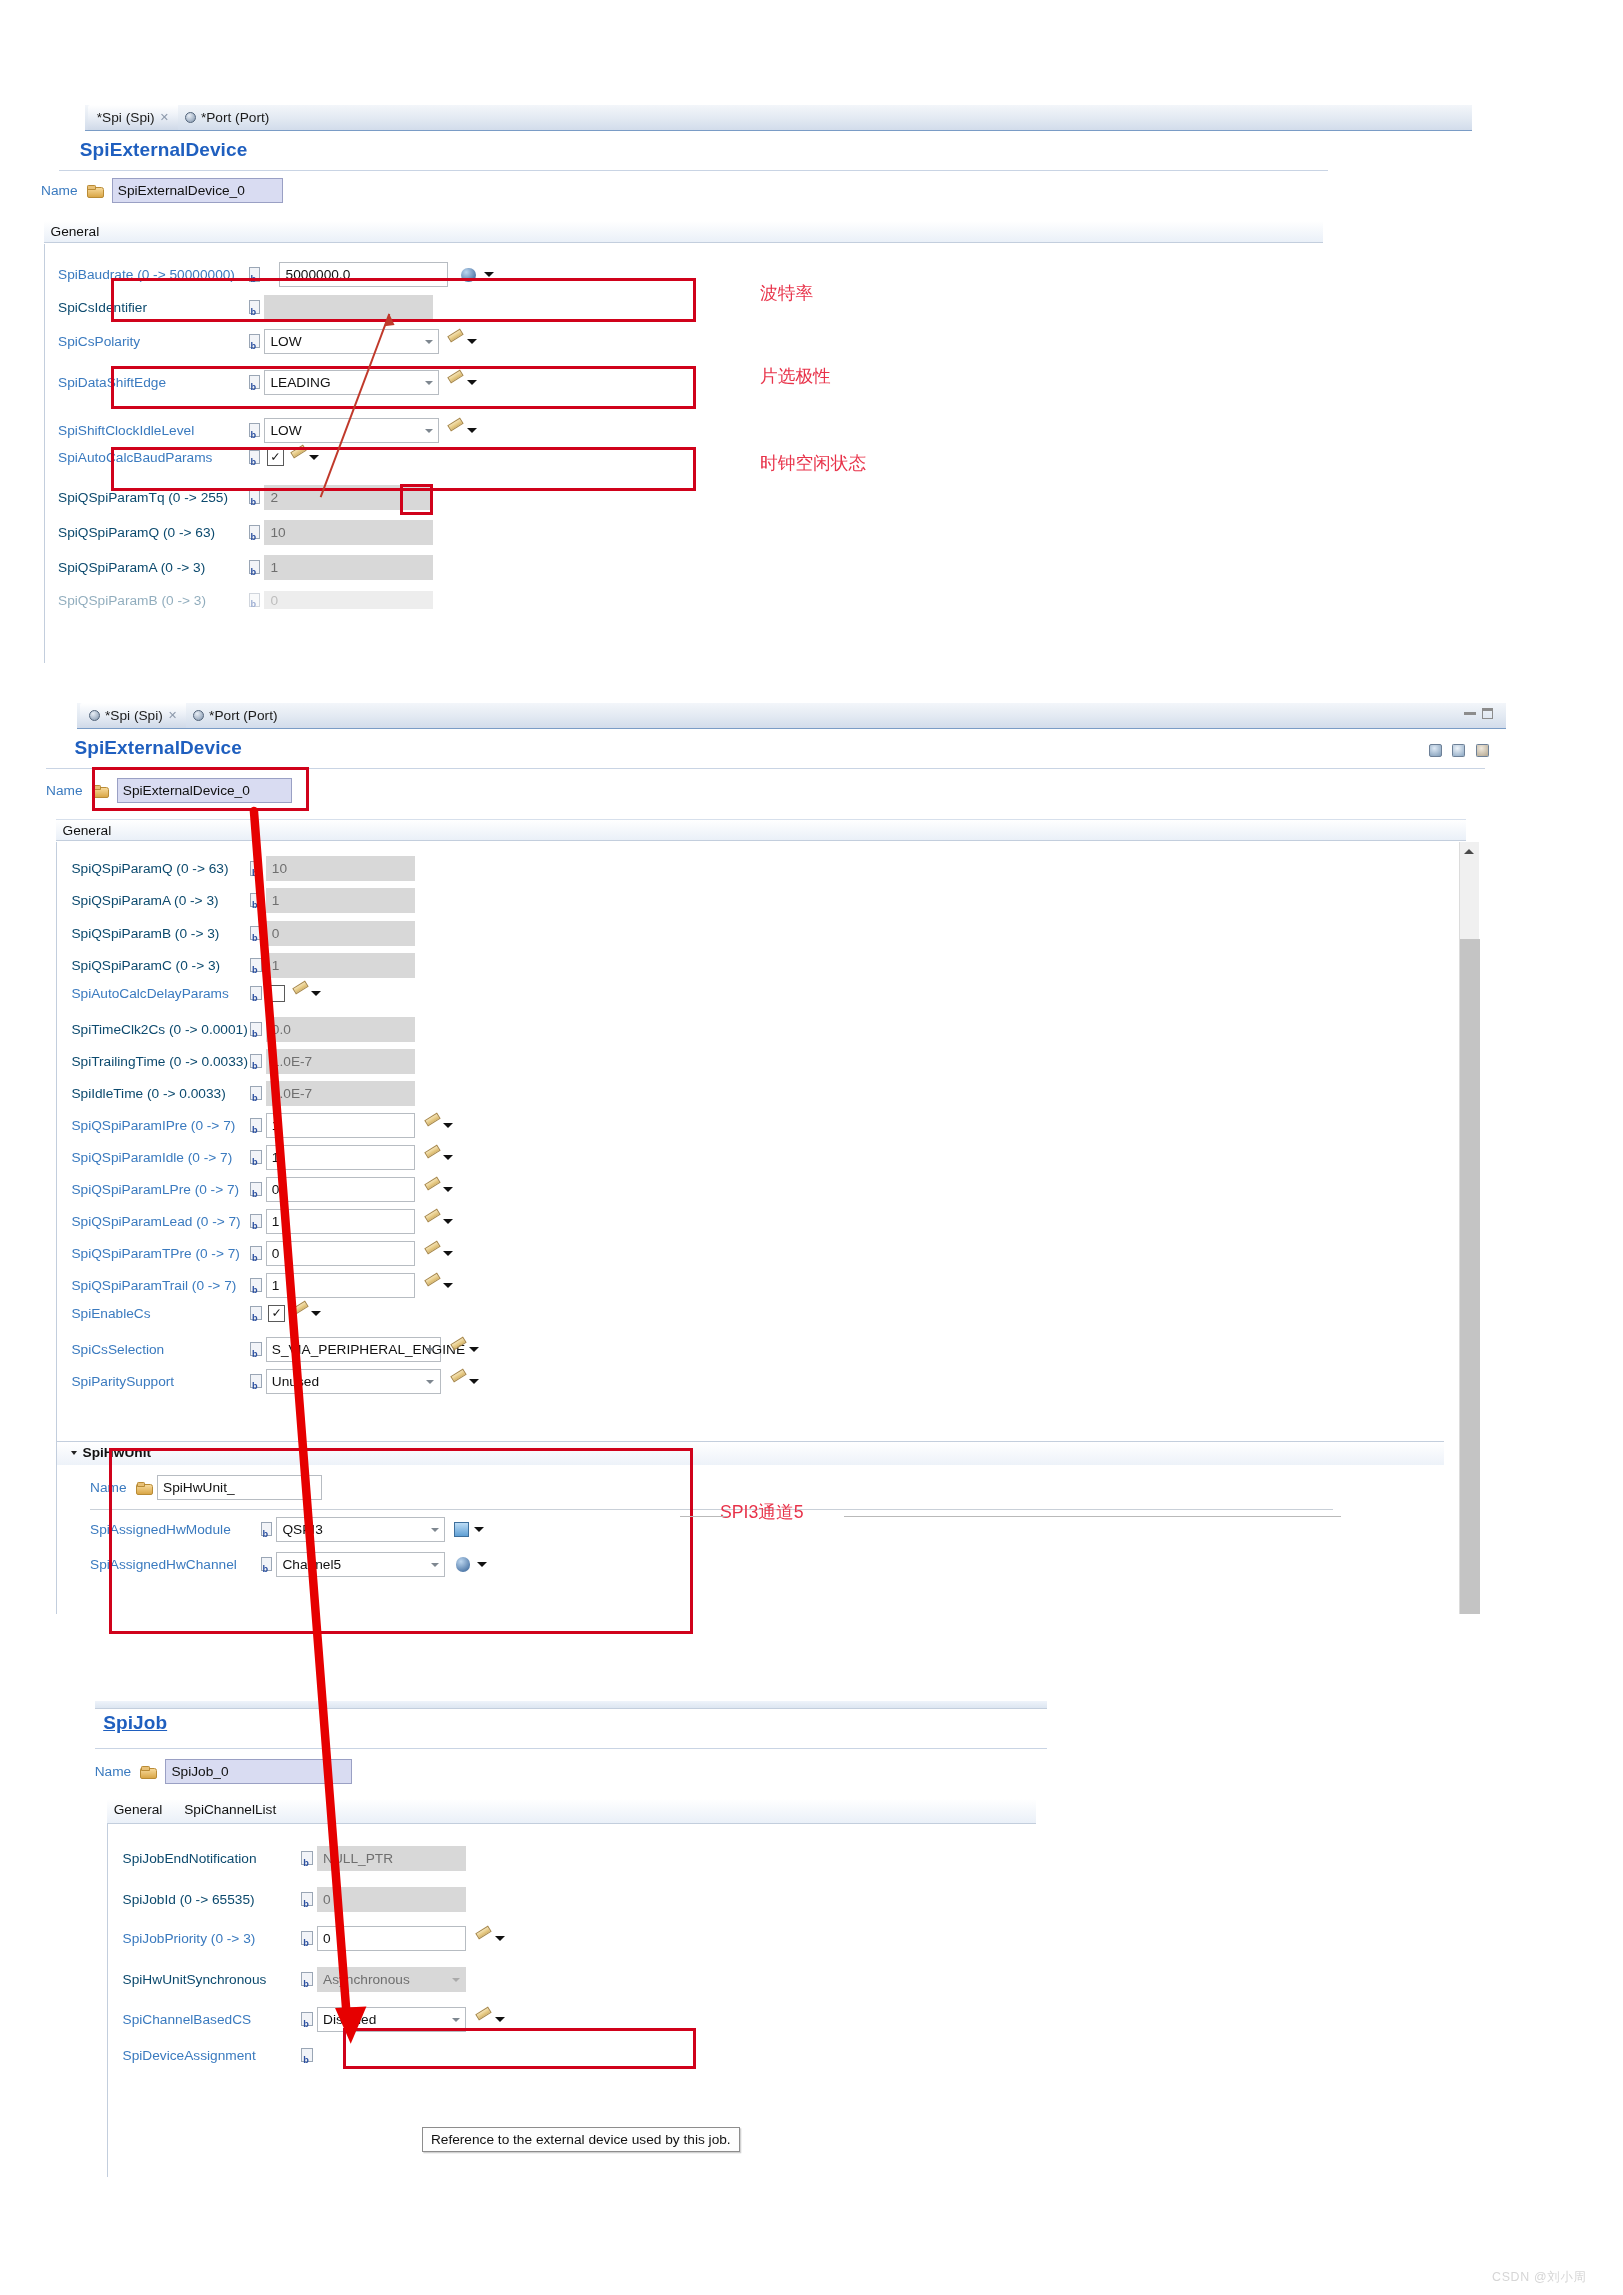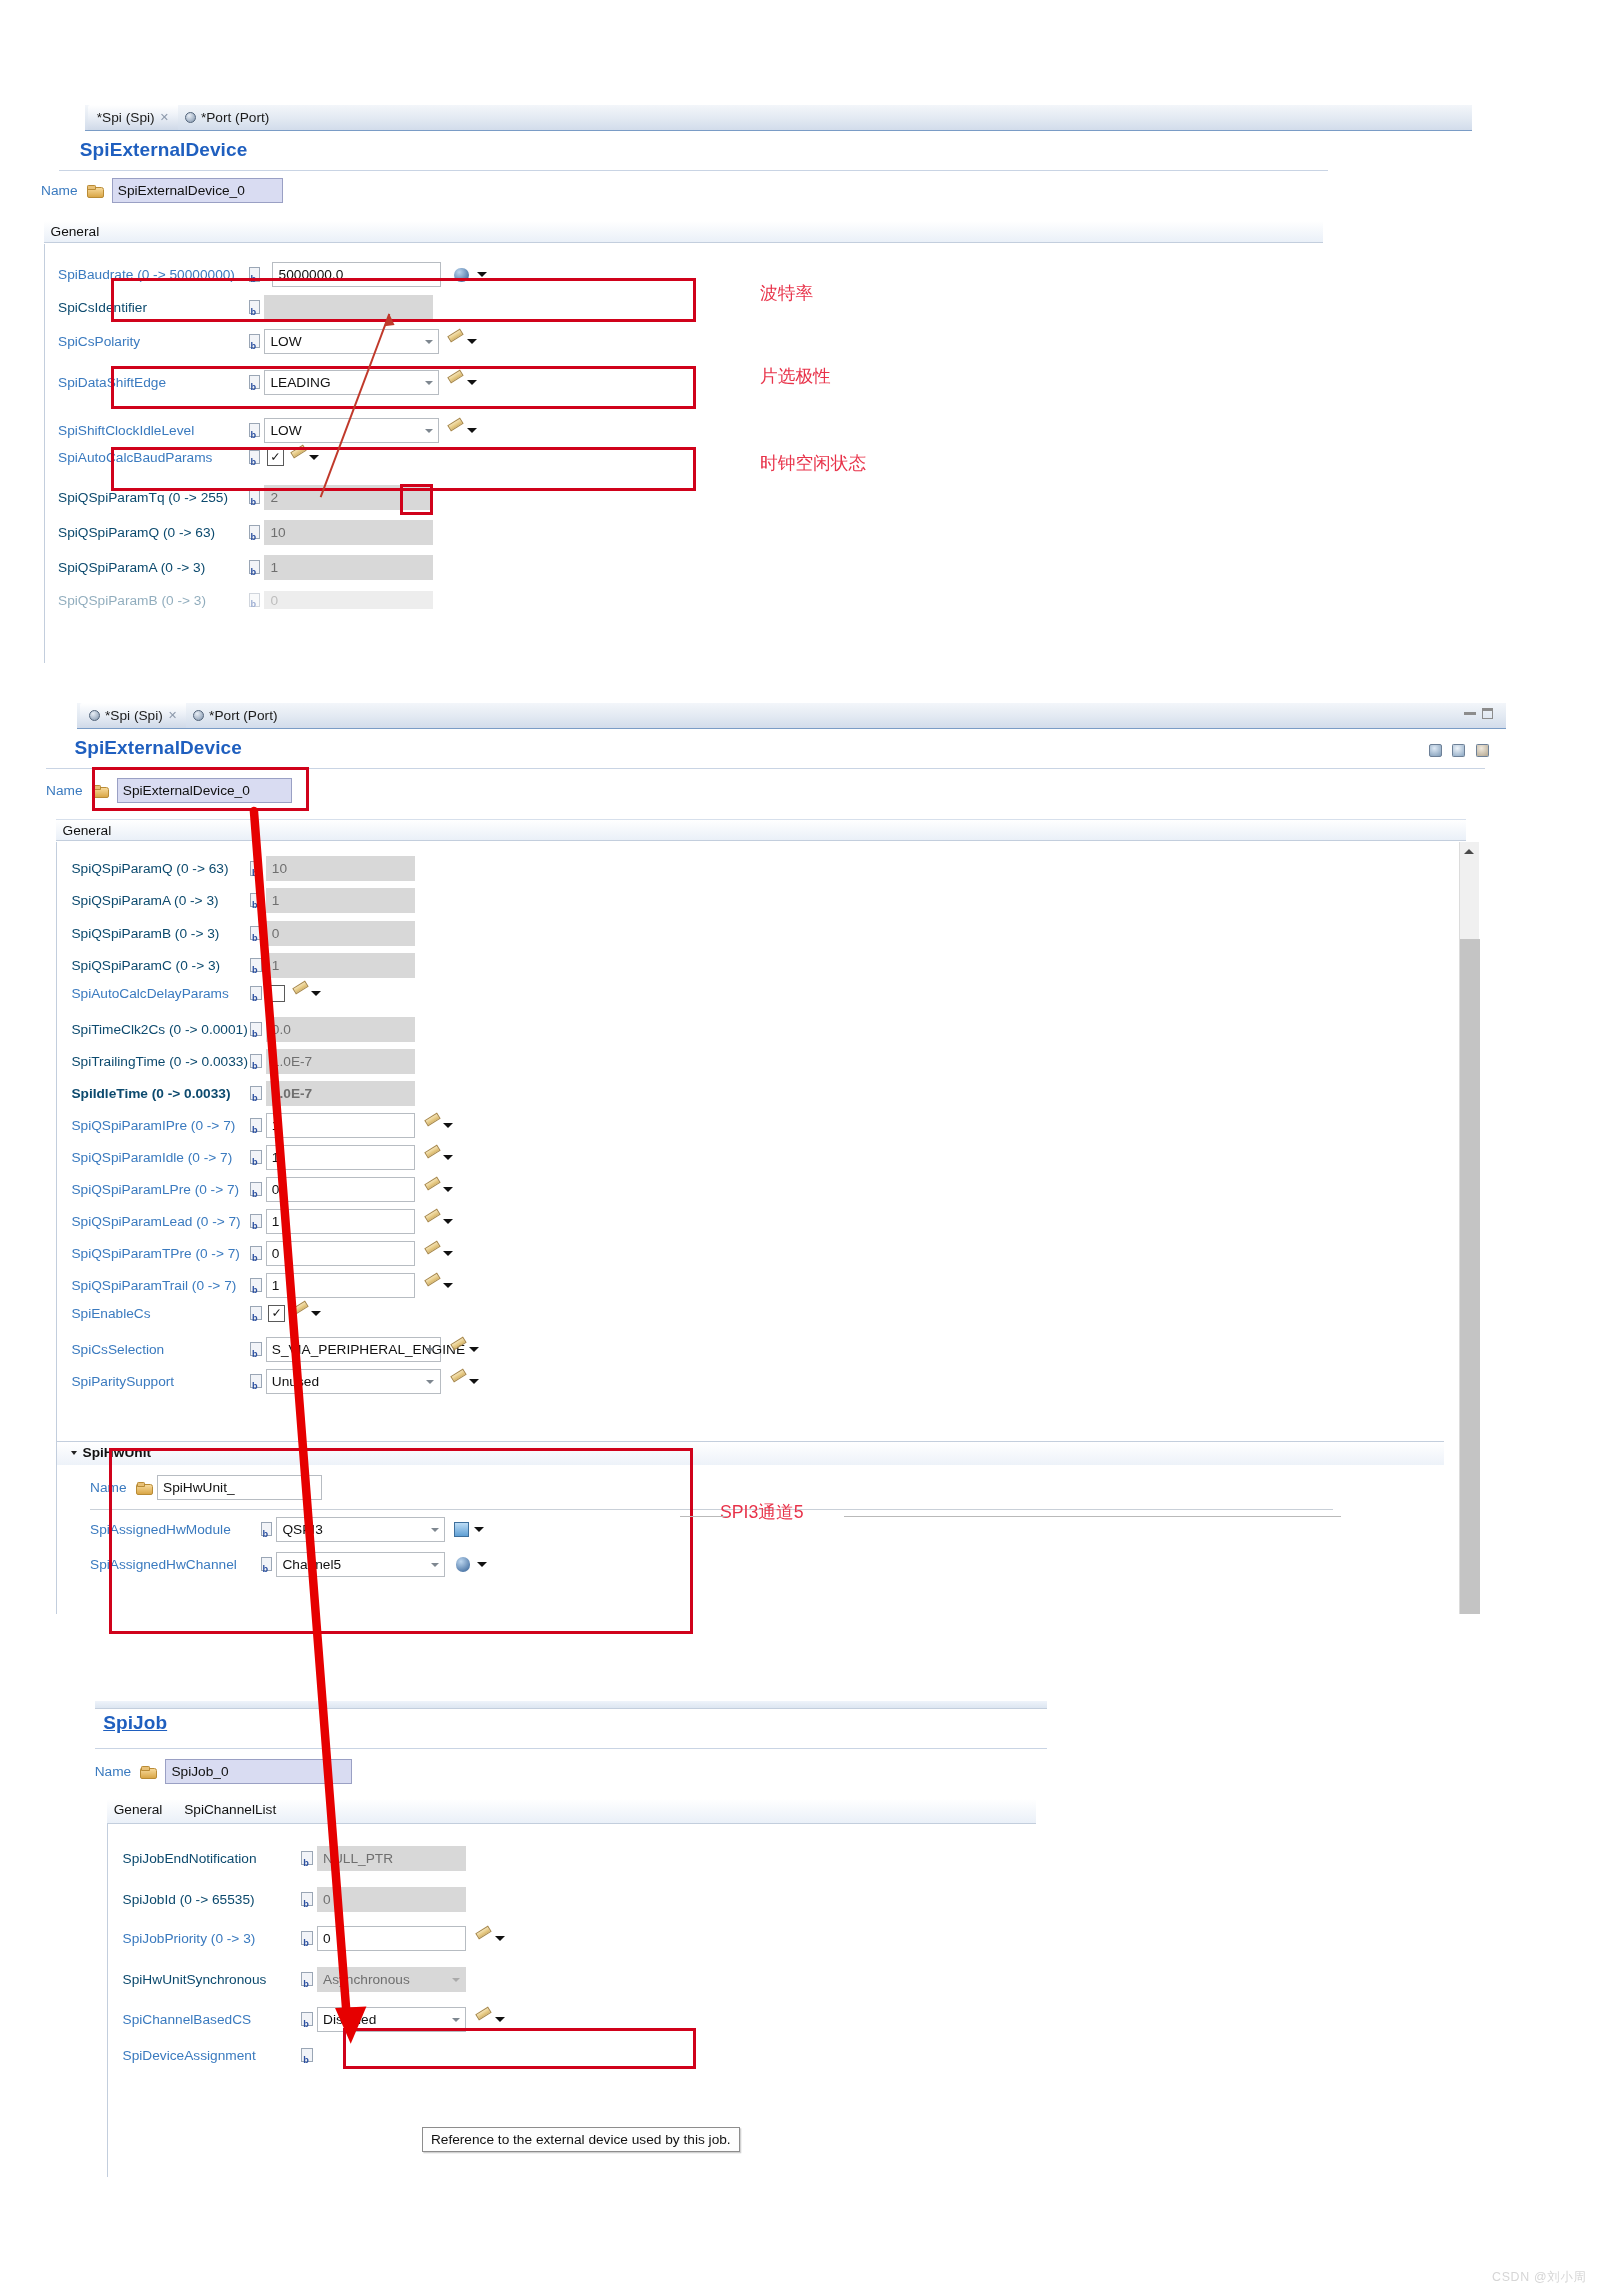--- a/index.html
+++ b/index.html
@@ -212,21 +212,21 @@
   <div style="position:absolute;left:-41px;top:116px;width:1279px;height:22px;
               background:linear-gradient(to bottom,#ffffff,#eaf0f8);border-bottom:0.7px solid #c3cedd;">
     <span style="position:absolute;left:6.5px;top:2.6px;font-size:13.7px;color:#111;">General</span>
   </div>
 
   <div style="position:absolute;left:-41px;top:139px;width:1279px;height:419px;border-left:0.7px solid #c3cedd;background:#fff;">
 
     <div class="row" style="position:absolute;left:13px;top:18.3px;width:589px;">
       <span class="lbl-blue" style="width:190px;">SpiBaudrate (0 -&gt; 50000000)</span>
       <span class="doc-ico"></span>
-      <span class="field plain" style="width:169px;margin-left:12px;">5000000.0</span>
+      <span class="field plain" style="width:169px;margin-left:19px;">5000000.0</span>
       <span class="wrench" style="margin-left:13px;"></span>
       <span class="dncaret" style="margin-left:7.9px;"></span>
     </div>
 
     <div class="row" style="position:absolute;left:13px;top:51px;width:589px;">
       <span class="lbl-grey" style="width:190px;">SpiCsIdentifier</span>
       <span class="doc-ico"></span>
       <span class="field readonly" style="width:169px;margin-left:3.9px;"></span>
     </div>
 
@@ -374,21 +374,21 @@
       <div class="row" style="position: absolute; left: 14.4px; top: 175px;">
         <span class="lbl-grey" style="width: 178px;">SpiTimeClk2Cs (0 -&gt; 0.0001)</span>
         <span class="doc-ico"></span>
         <span class="field readonly" style="width: 149px; margin-left: 3.9px;">0.0</span>
       </div>
       <div class="row" style="position: absolute; left: 14.4px; top: 207px;">
         <span class="lbl-grey" style="width: 178px;">SpiTrailingTime (0 -&gt; 0.0033)</span>
         <span class="doc-ico"></span>
         <span class="field readonly" style="width: 149px; margin-left: 3.9px;">1.0E-7</span>
       </div>
-      <div class="row" style="position: absolute; left: 14.4px; top: 239px; font-weight: bold;">
+      <div class="row" style="position: absolute; left: 14.4px; top: 239px;">
         <span class="lbl-grey" style="width: 178px;">SpiIdleTime (0 -&gt; 0.0033)</span>
         <span class="doc-ico"></span>
         <span class="field readonly" style="width: 149px; margin-left: 3.9px;">1.0E-7</span>
       </div>
       <div class="row" style="position: absolute; left: 14.4px; top: 271px;">
         <span class="lbl-blue" style="width: 178px;">SpiQSpiParamIPre (0 -&gt; 7)</span>
         <span class="doc-ico"></span>
         <span class="field plain" style="width: 149px; margin-left: 3.9px;">1</span>
         <span class="pencil" style="margin-left: 9.2px;"></span>
         <span class="dncaret" style="margin-left: 2.6px;"></span>

